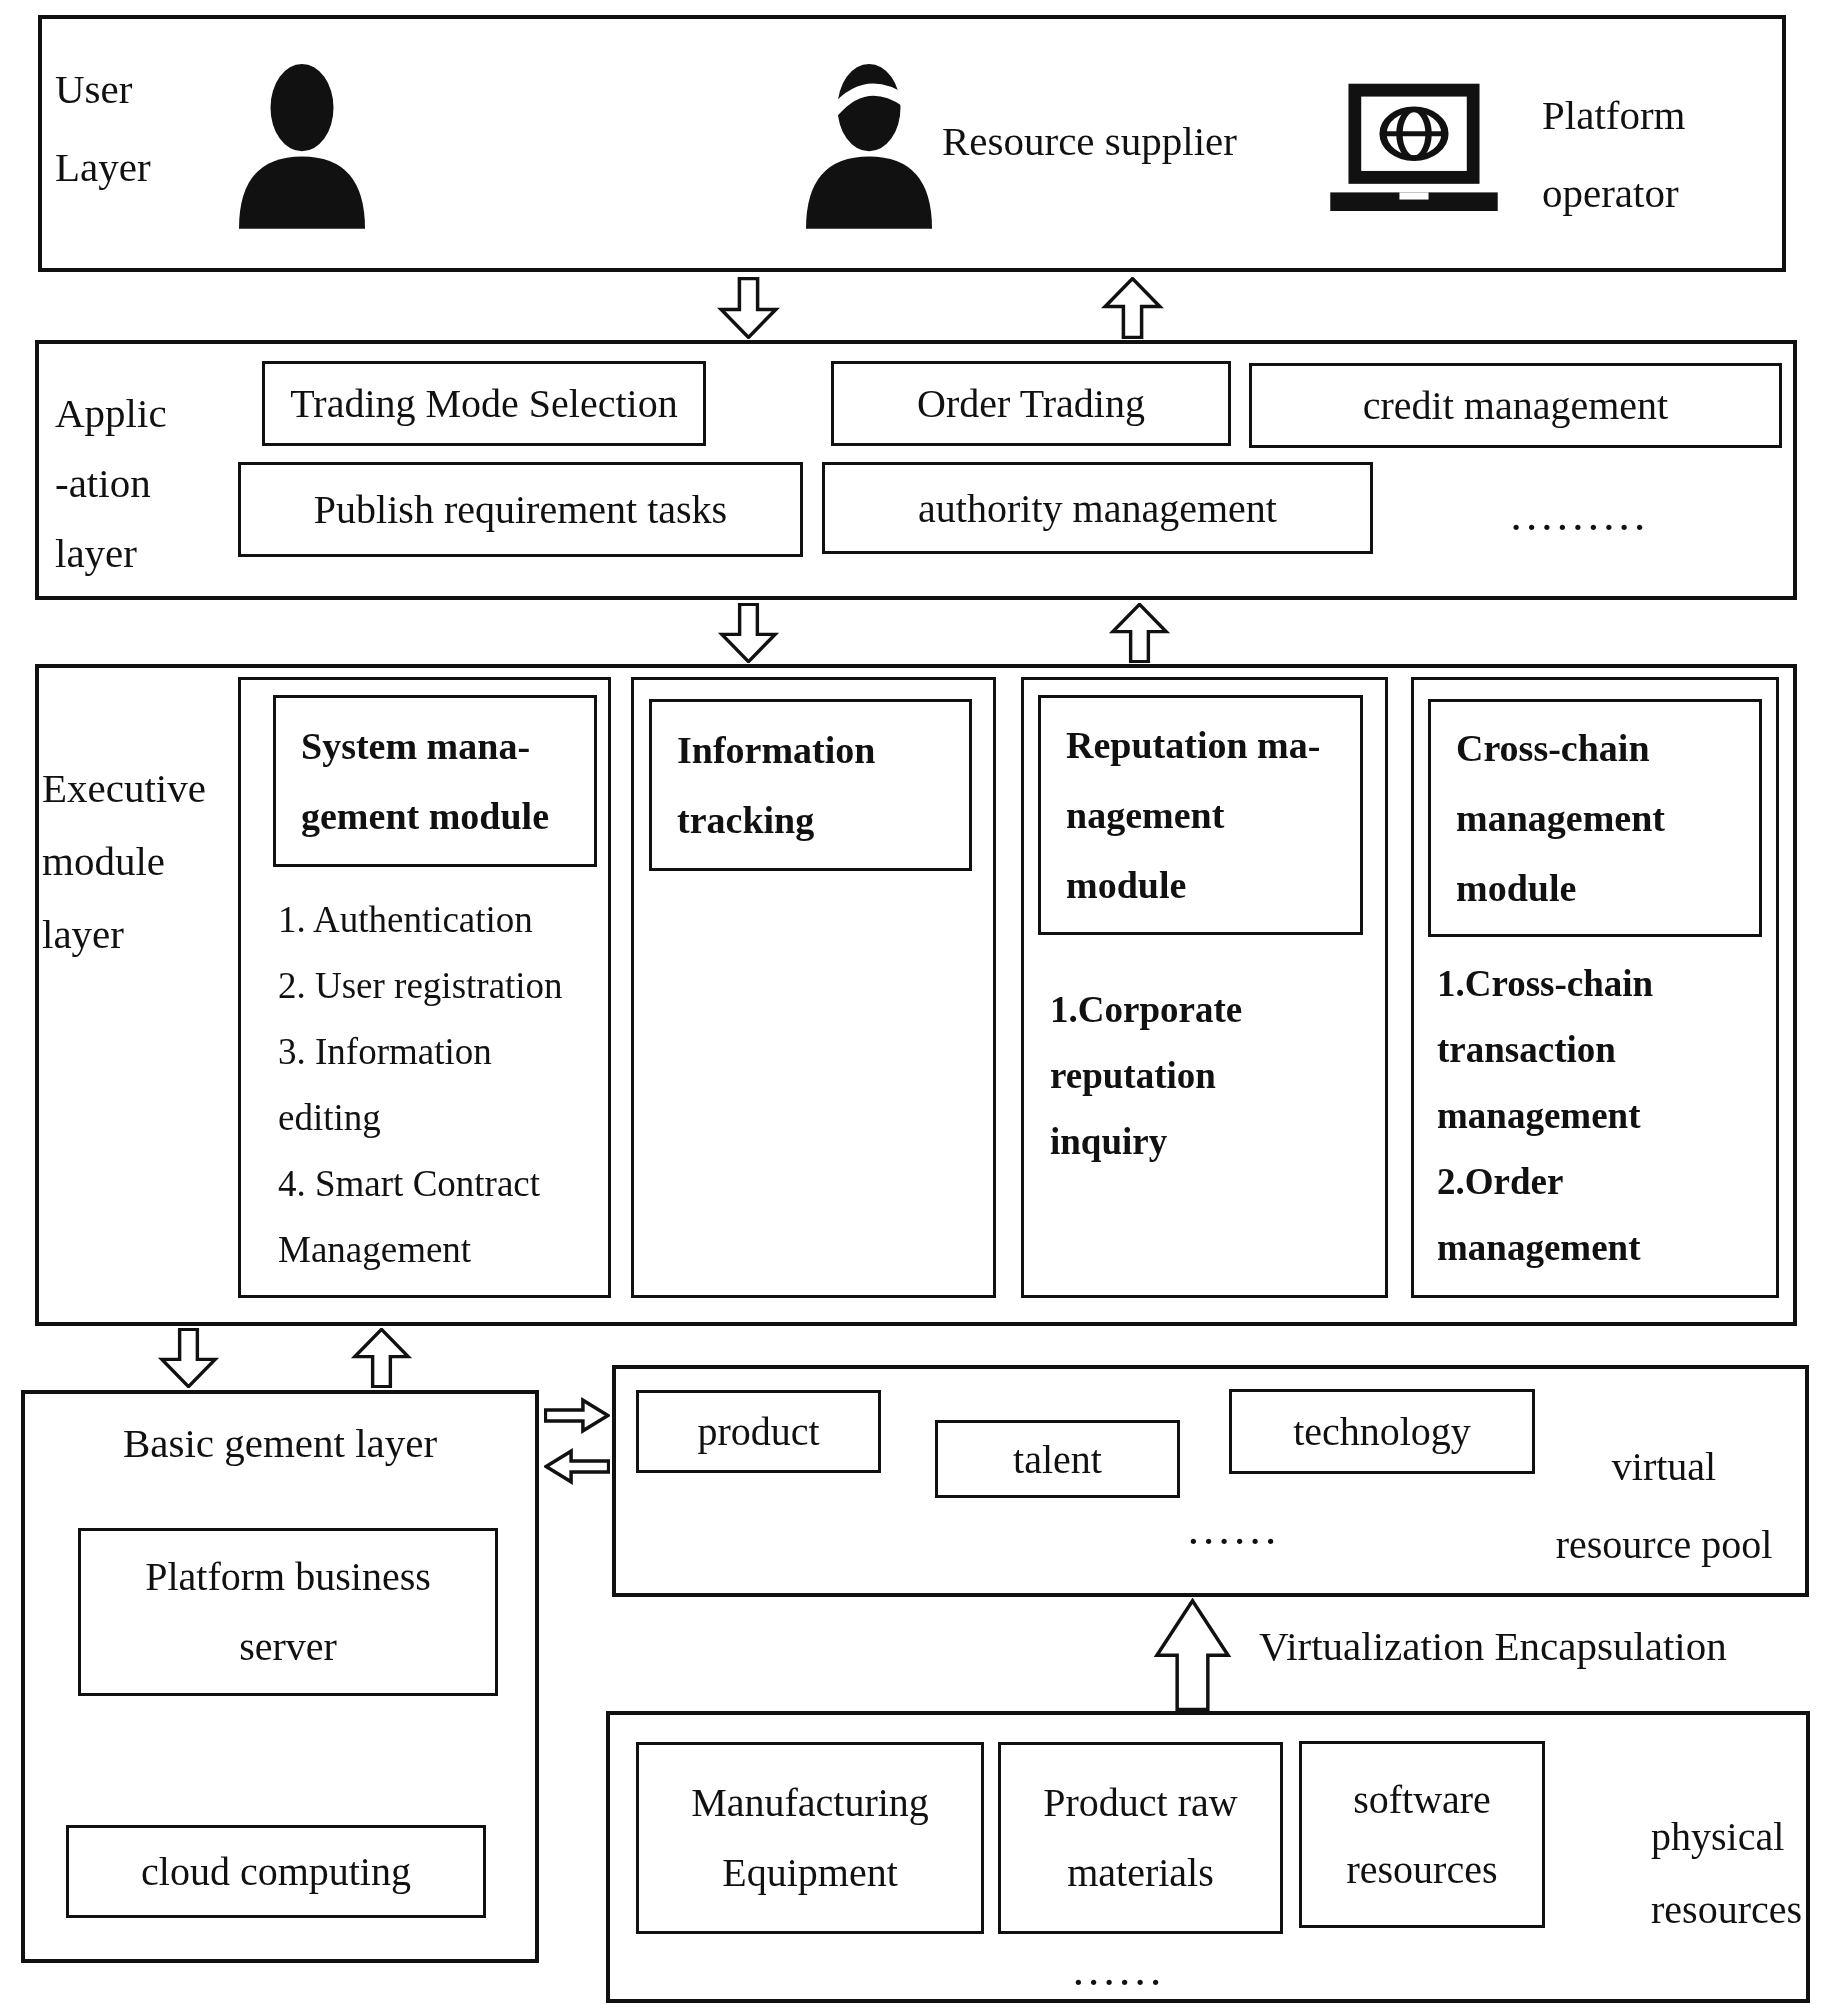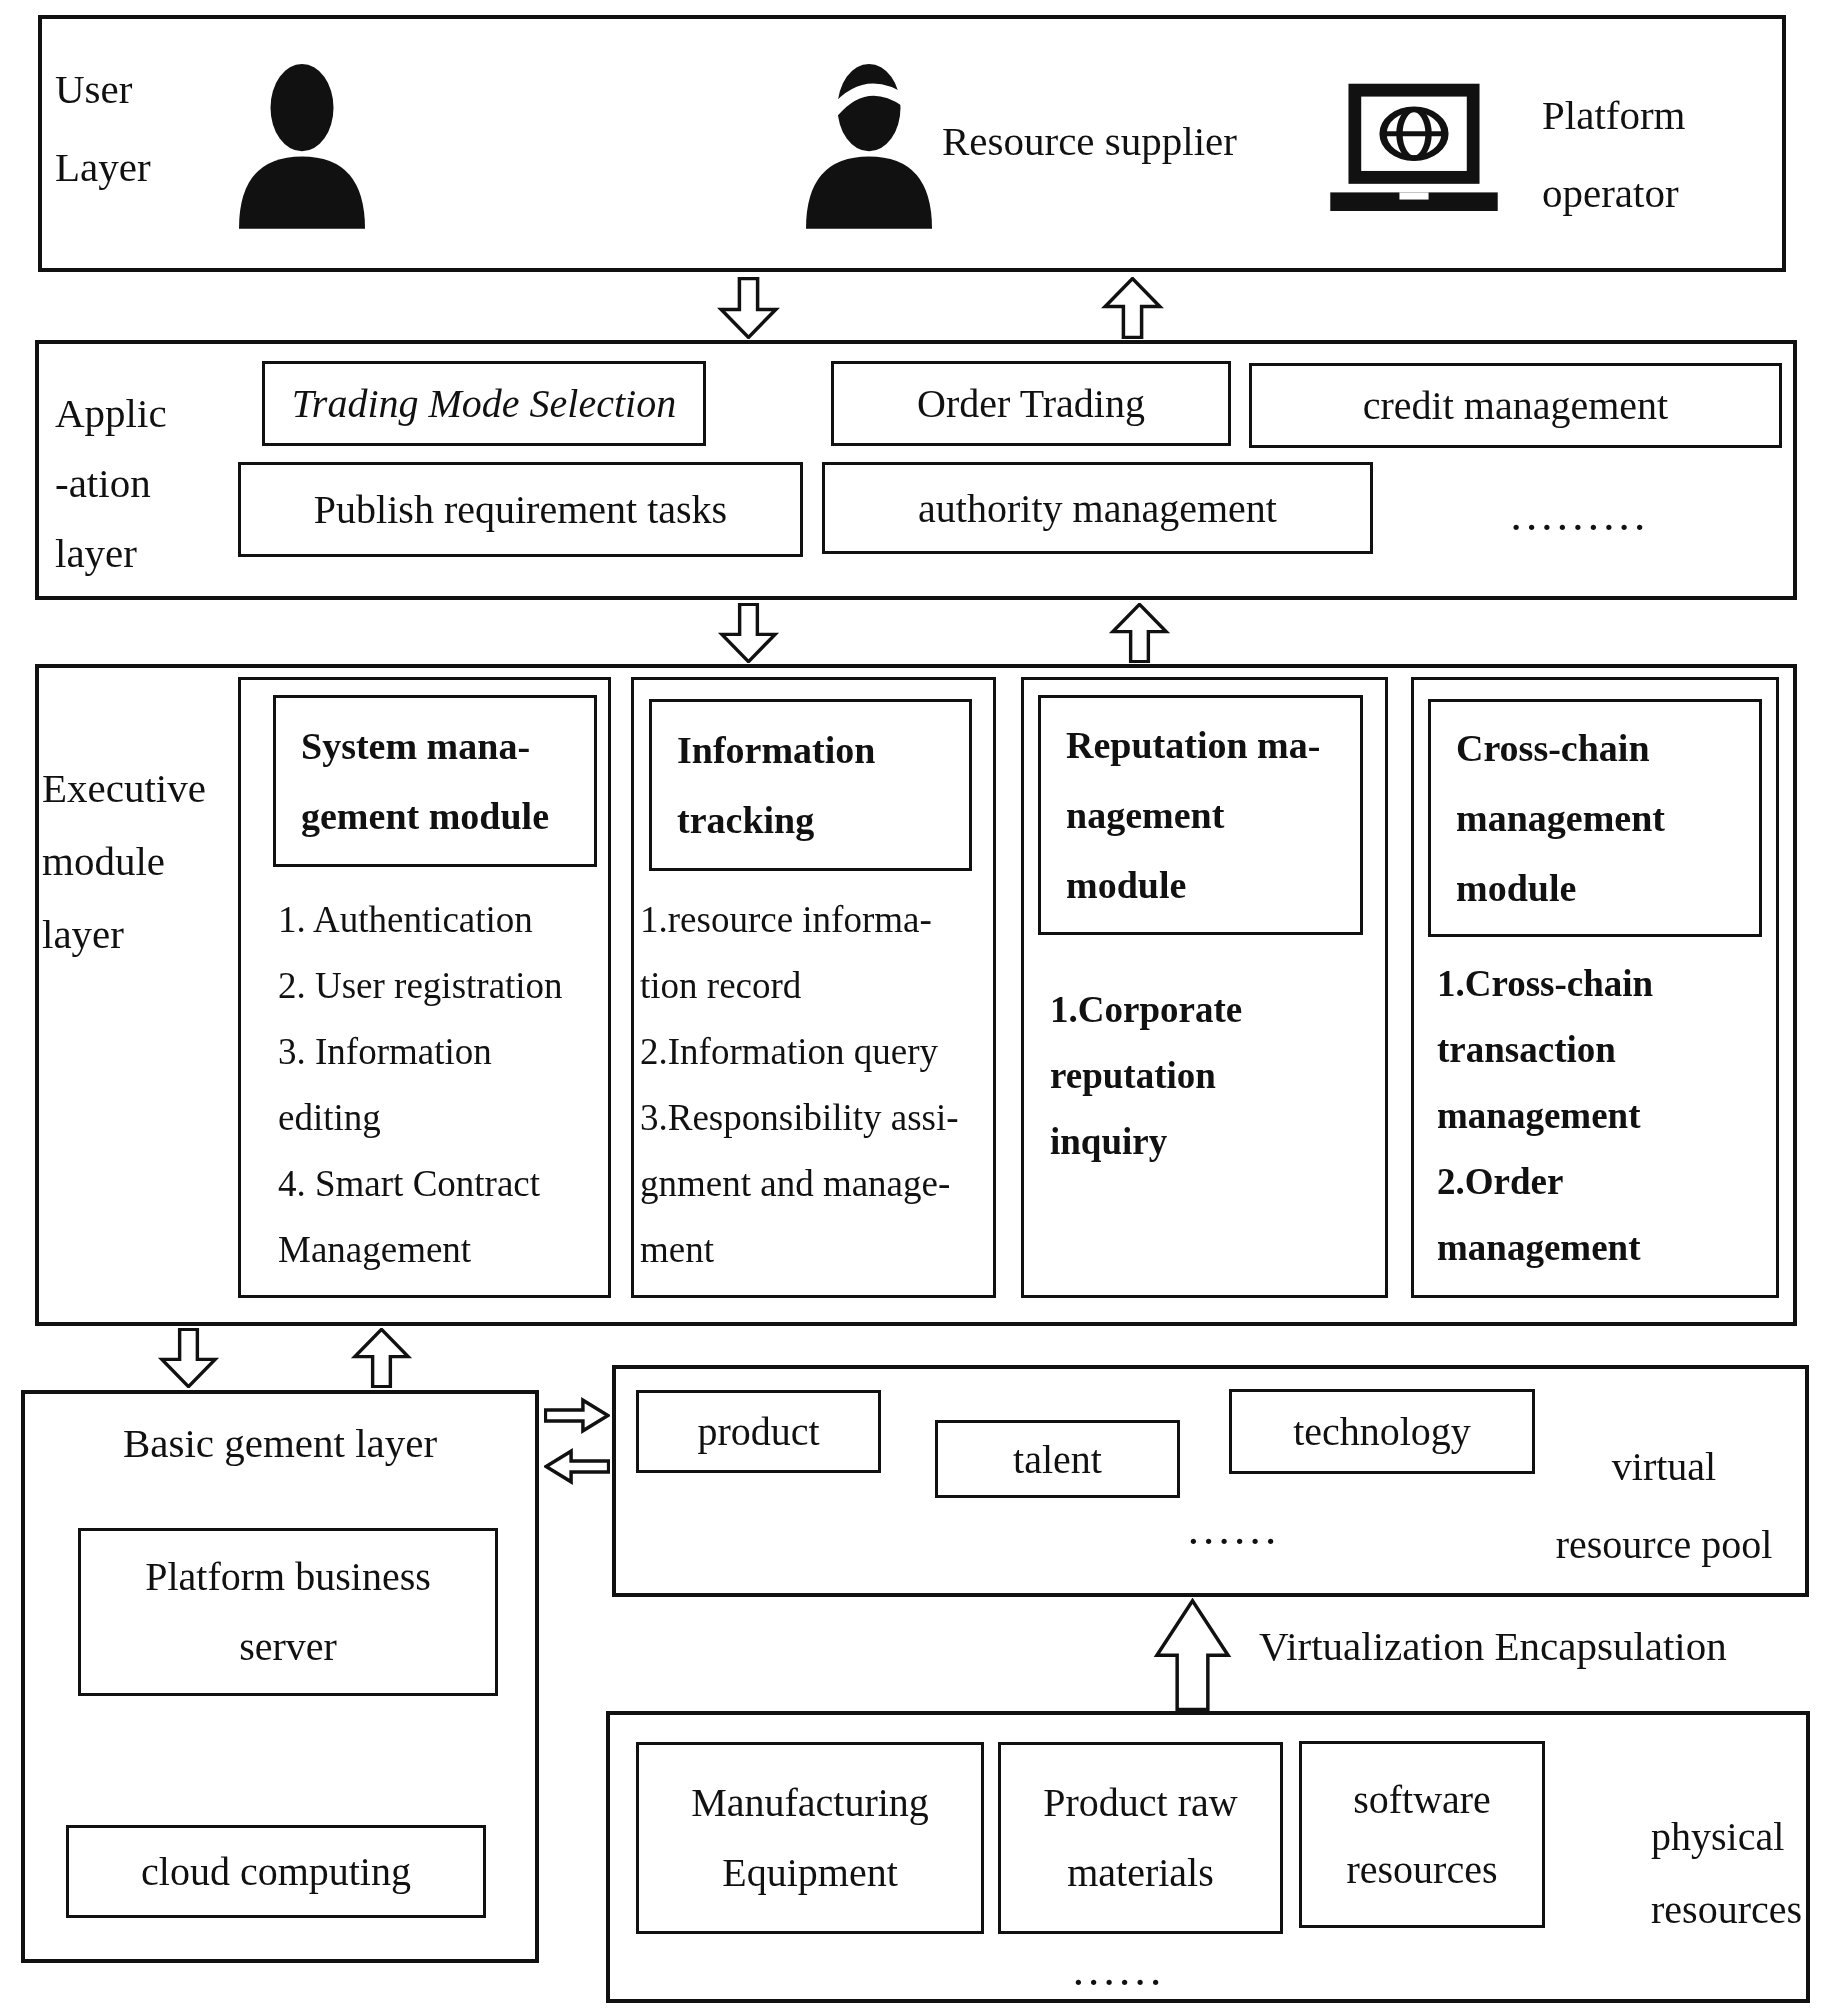--- a/index.html
+++ b/index.html
@@ -71,21 +71,21 @@
     <svg width="91" height="62" viewBox="0 0 130 88">
         <polygon points="52,86 78,86 78,42 104,42 65,2 26,42 52,42" fill="#fff" stroke="#111" stroke-width="5"></polygon>
       </svg>
   </div>
 
   <div class="box layer" style="left:35px;top:340px;width:1762px;height:260px;"></div>
   <div class="lbl pre" style="left:55px;top:378px;line-height:70px;">Applic
 -ation
 layer</div>
 
-  <div class="box cell fn" style="left:262px;top:361px;width:444px;height:85px;font-style:italic;">Trading Mode Selection</div>
+  <div class="box cell fn" style="left:262px;top:361px;width:444px;height:85px;">Trading Mode Selection</div>
   <div class="box cell fn" style="left:831px;top:361px;width:400px;height:85px;">Order Trading</div>
   <div class="box cell fn" style="left:1249px;top:363px;width:533px;height:85px;">credit management</div>
   <div class="box cell fn" style="left:238px;top:462px;width:565px;height:95px;">Publish requirement tasks</div>
   <div class="box cell fn" style="left:822px;top:462px;width:551px;height:92px;">authority management</div>
   <div class="dots" style="left:1454px;top:489px;width:252px;">.........</div>
 
   <div class="arrow" style="left:703px;top:603px;">
     <svg width="91" height="60" viewBox="0 0 130 88">
         <polygon points="52,2 78,2 78,46 104,46 65,86 26,46 52,46" fill="#fff" stroke="#111" stroke-width="5"></polygon>
       </svg>
@@ -107,26 +107,20 @@
   <div class="items pre" style="left:278px;top:887px;width:322px;">1. Authentication
 2. User registration
 3. Information
 editing
 4. Smart Contract
 Management</div>
 
   <div class="box" style="left:631px;top:677px;width:365px;height:621px;"></div>
   <div class="box hdr pre" style="left:649px;top:699px;width:323px;height:172px;">Information
 tracking</div>
-  <div class="items pre" style="left:640px;top:887px;width:346px;">1.resource informa-
-tion record
-2.Information query
-3.Responsibility assi-
-gnment and manage-
-ment</div>
 
   <div class="box" style="left:1021px;top:677px;width:367px;height:621px;"></div>
   <div class="box hdr pre" style="left:1038px;top:695px;width:325px;height:240px;">Reputation ma-
 nagement
 module</div>
   <div class="items pre semib" style="left:1050px;top:977px;width:315px;">1.Corporate
 reputation
 inquiry</div>
 
   <div class="box" style="left:1411px;top:677px;width:368px;height:621px;"></div>

